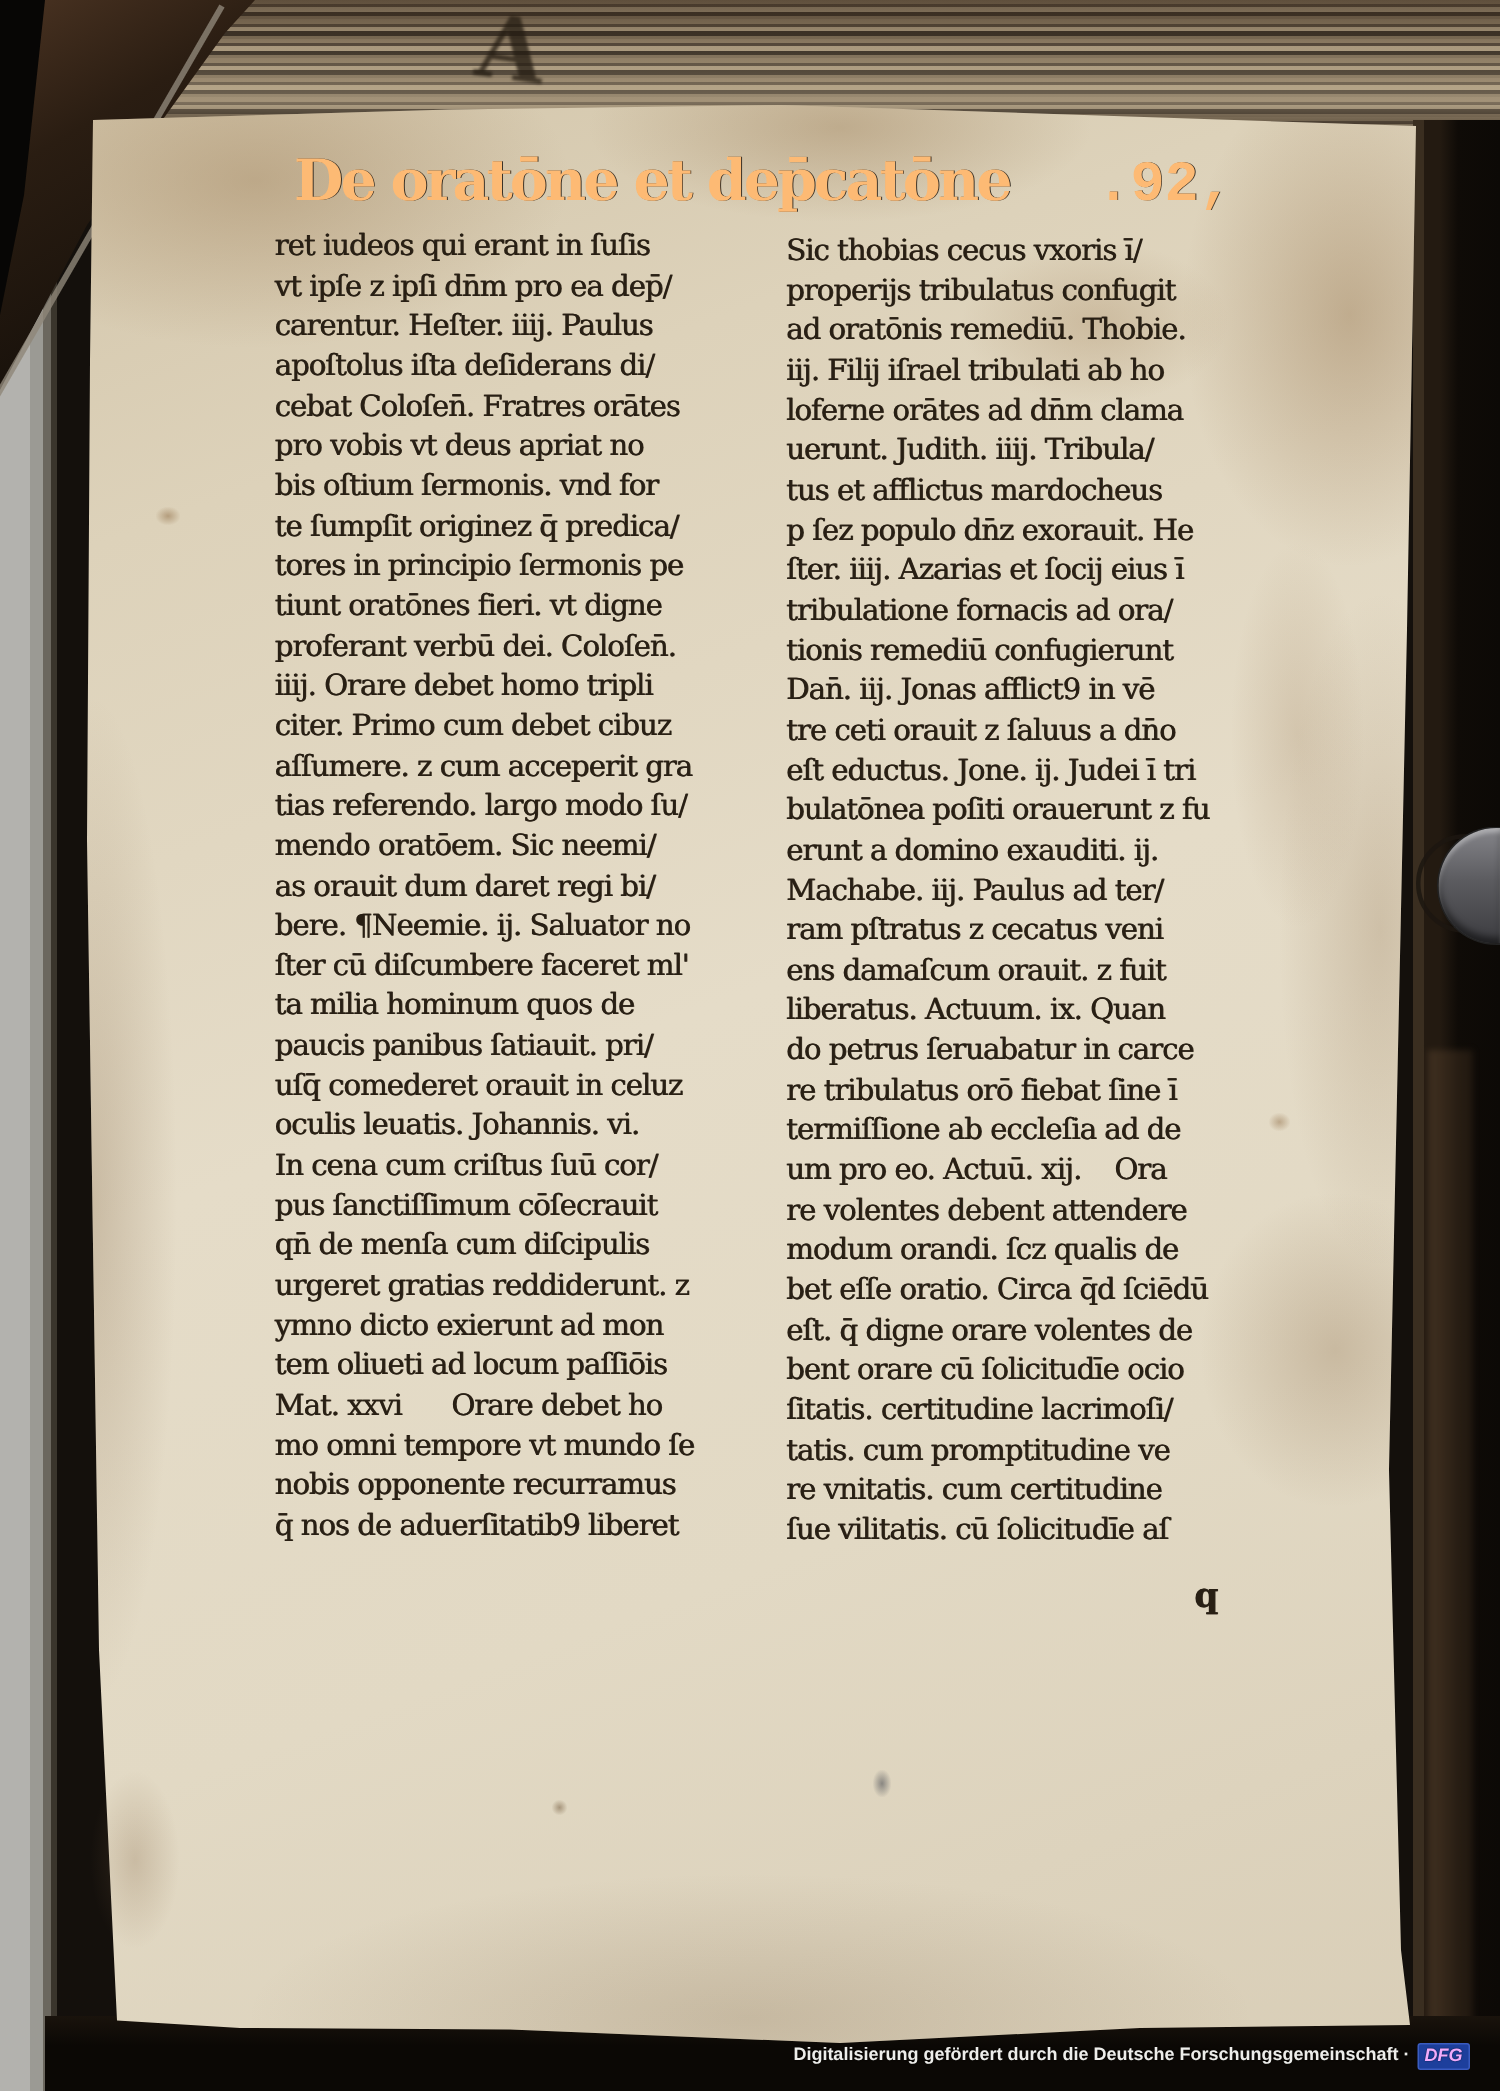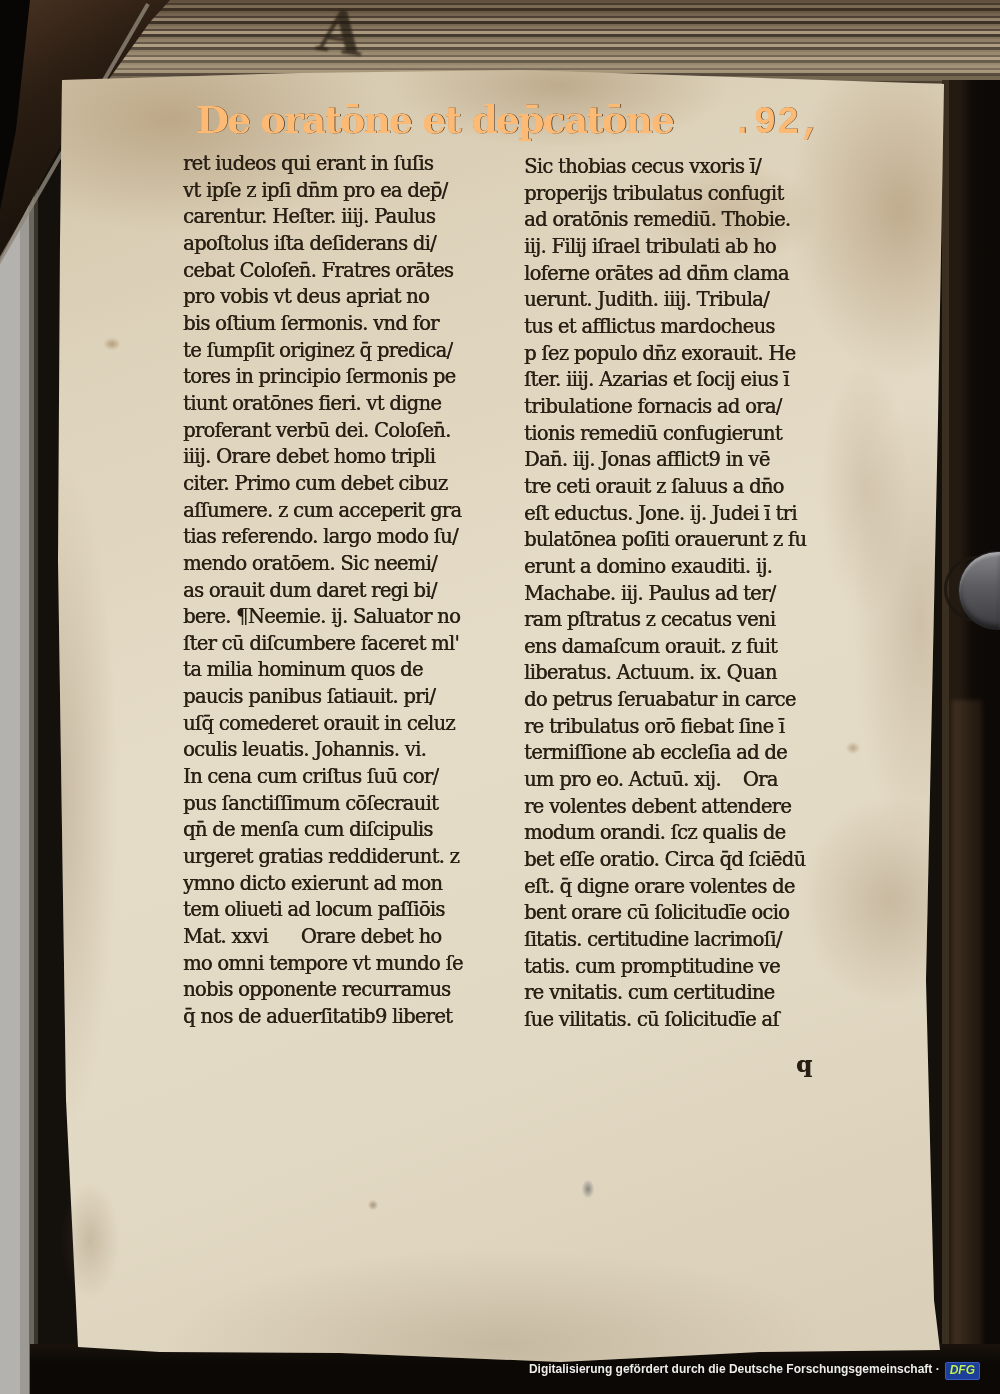--- a/index.html
+++ b/index.html
@@ -111,21 +111,21 @@
     text-shadow:.5px 0 0 rgba(40,30,18,.9);
   }
 
   
   .credit{
     right:20px;top:1362px;display:flex;gap:5px;
     font-family:"Liberation Sans",sans-serif;font-size:12px;font-weight:bold;
     color:#ededea;text-shadow:0 0 1px rgba(0,0,0,.8);
   }
   .dfg-box{
-    background:#1d3f9c;color:#bef264;font-style:italic;font-weight:bold;
+    background:#1d3f9c;color:#f0abfc;font-style:italic;font-weight:bold;
     font-size:12px;padding:1px 4px 2px 4px;border-radius:2px;line-height:13px;
     border:1px solid #3a5cc0;
   }
 </style>
 </head>
 <body>
 
 <div class="abs gray-strip"></div>
 <div class="abs top-edge"></div>
 <div class="abs ink-mark">A</div>

